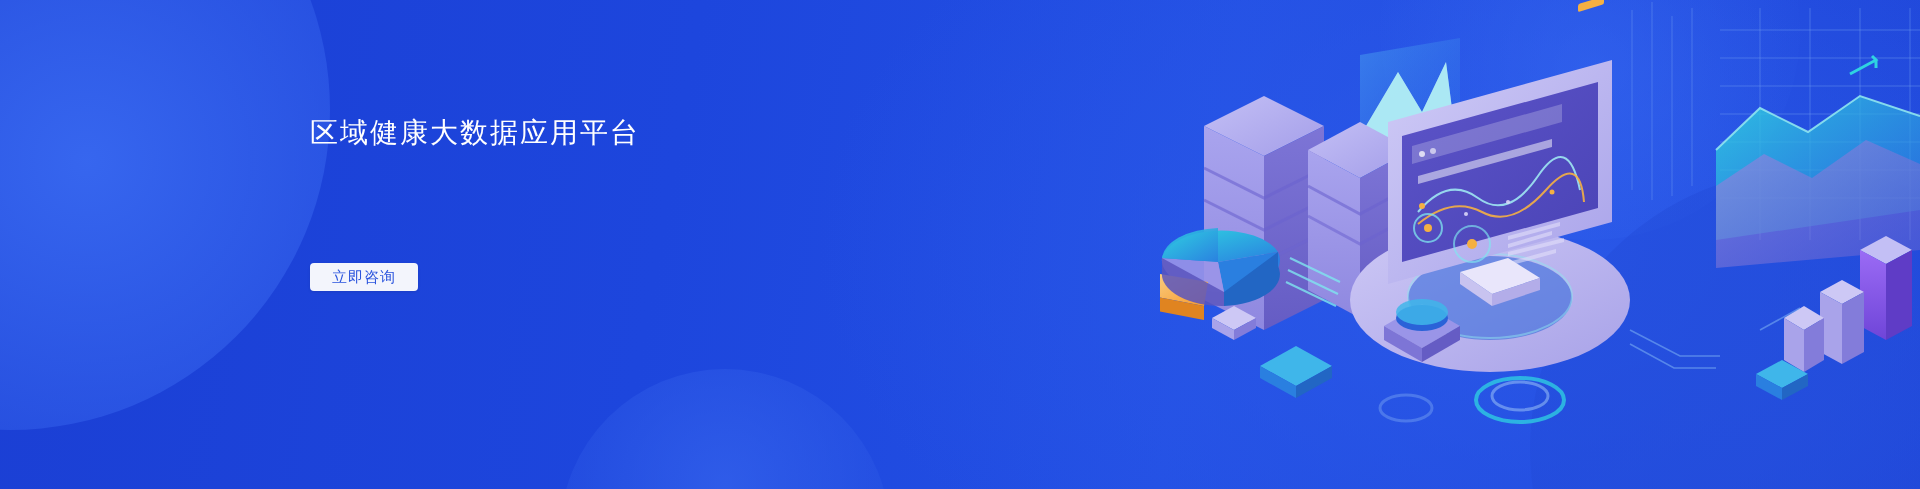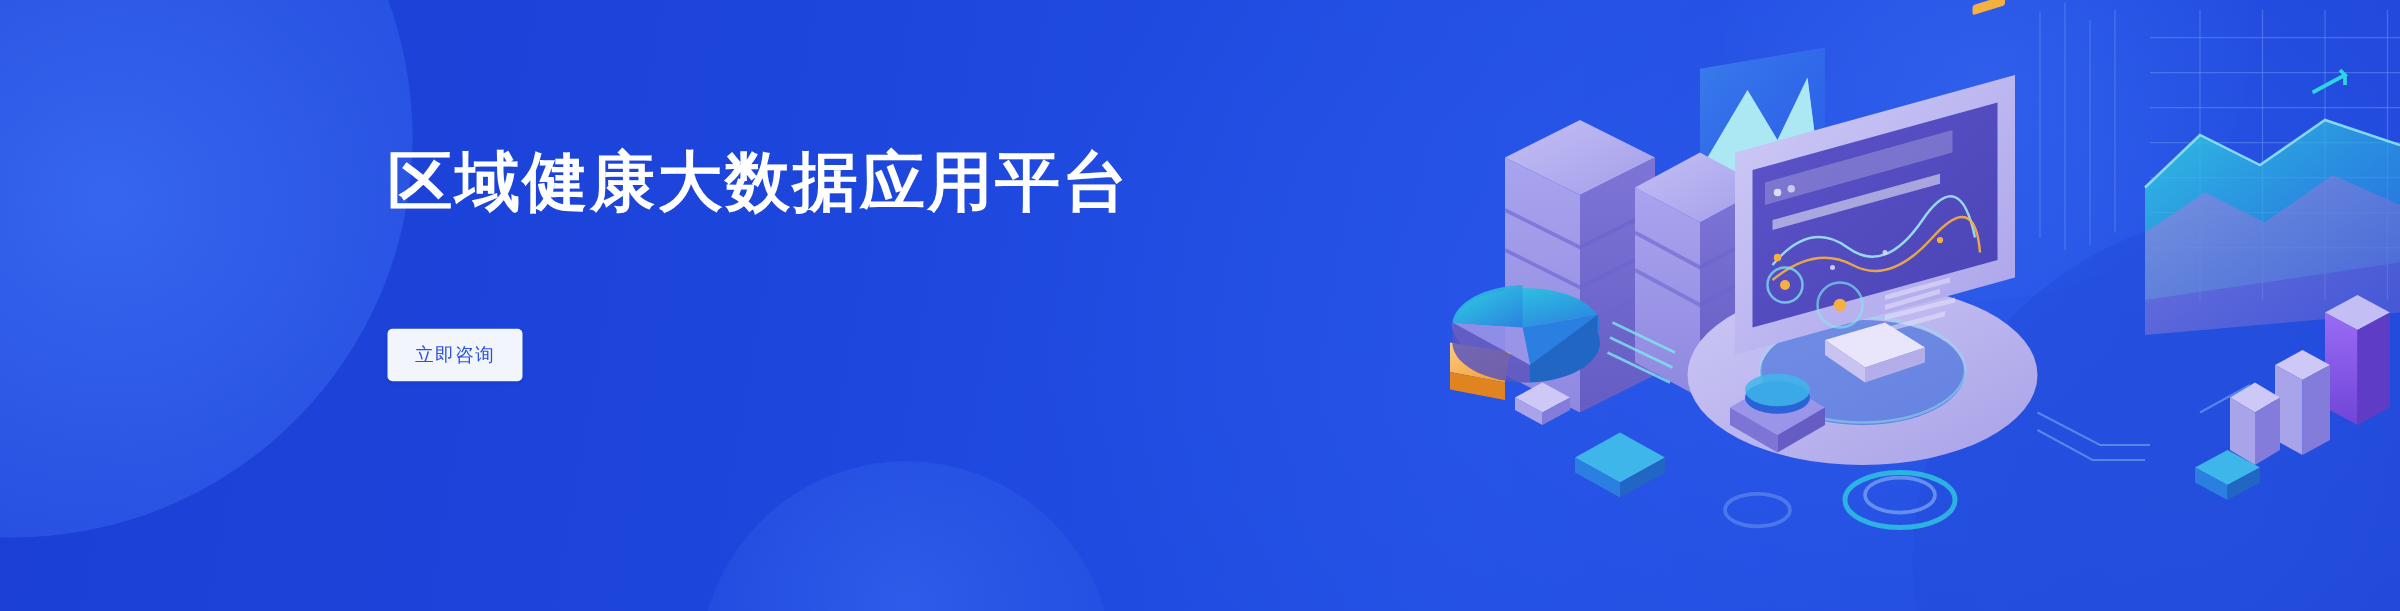--- a/index.html
+++ b/index.html
@@ -35,31 +35,31 @@
   .blob-tr {
     right:120px; top:-180px; width:420px; height:420px;
     background:radial-gradient(circle at 50% 60%, rgba(58,110,245,.45) 0%, rgba(50,100,238,0) 70%);
   }
 
   
   .copy { position:absolute; left:310px; top:0; width:760px; height:489px; }
 
   .title {
     position:absolute; left:0; top:118px;
-    font-size:52px; font-weight:700; color:#ffffff;
+    font-size:28px; font-weight:400; color:#ffffff;
     letter-spacing:2px; line-height:1.1; white-space:nowrap;
   }
   .subtitle {
     position:absolute; left:0; top:183px;
     font-size:18px; font-weight:700; color:#eaf0ff;
     letter-spacing:.6px; white-space:nowrap;
   }
   .cta {
     position:absolute; left:0; top:263px;
-    width:108px; height:42px;
+    width:108px; height:28px;
     display:flex; align-items:center; justify-content:center;
     background:#f3f5fc; border-radius:4px;
     color:#2a54dd; font-size:15px; letter-spacing:1px;
     border:none; cursor:pointer;
     font-family:"Liberation Sans","DejaVu Sans",sans-serif;
     box-shadow:0 1px 3px rgba(0,0,0,.10);
   }
 
   
   .art { position:absolute; right:0; top:0; width:760px; height:489px; }

